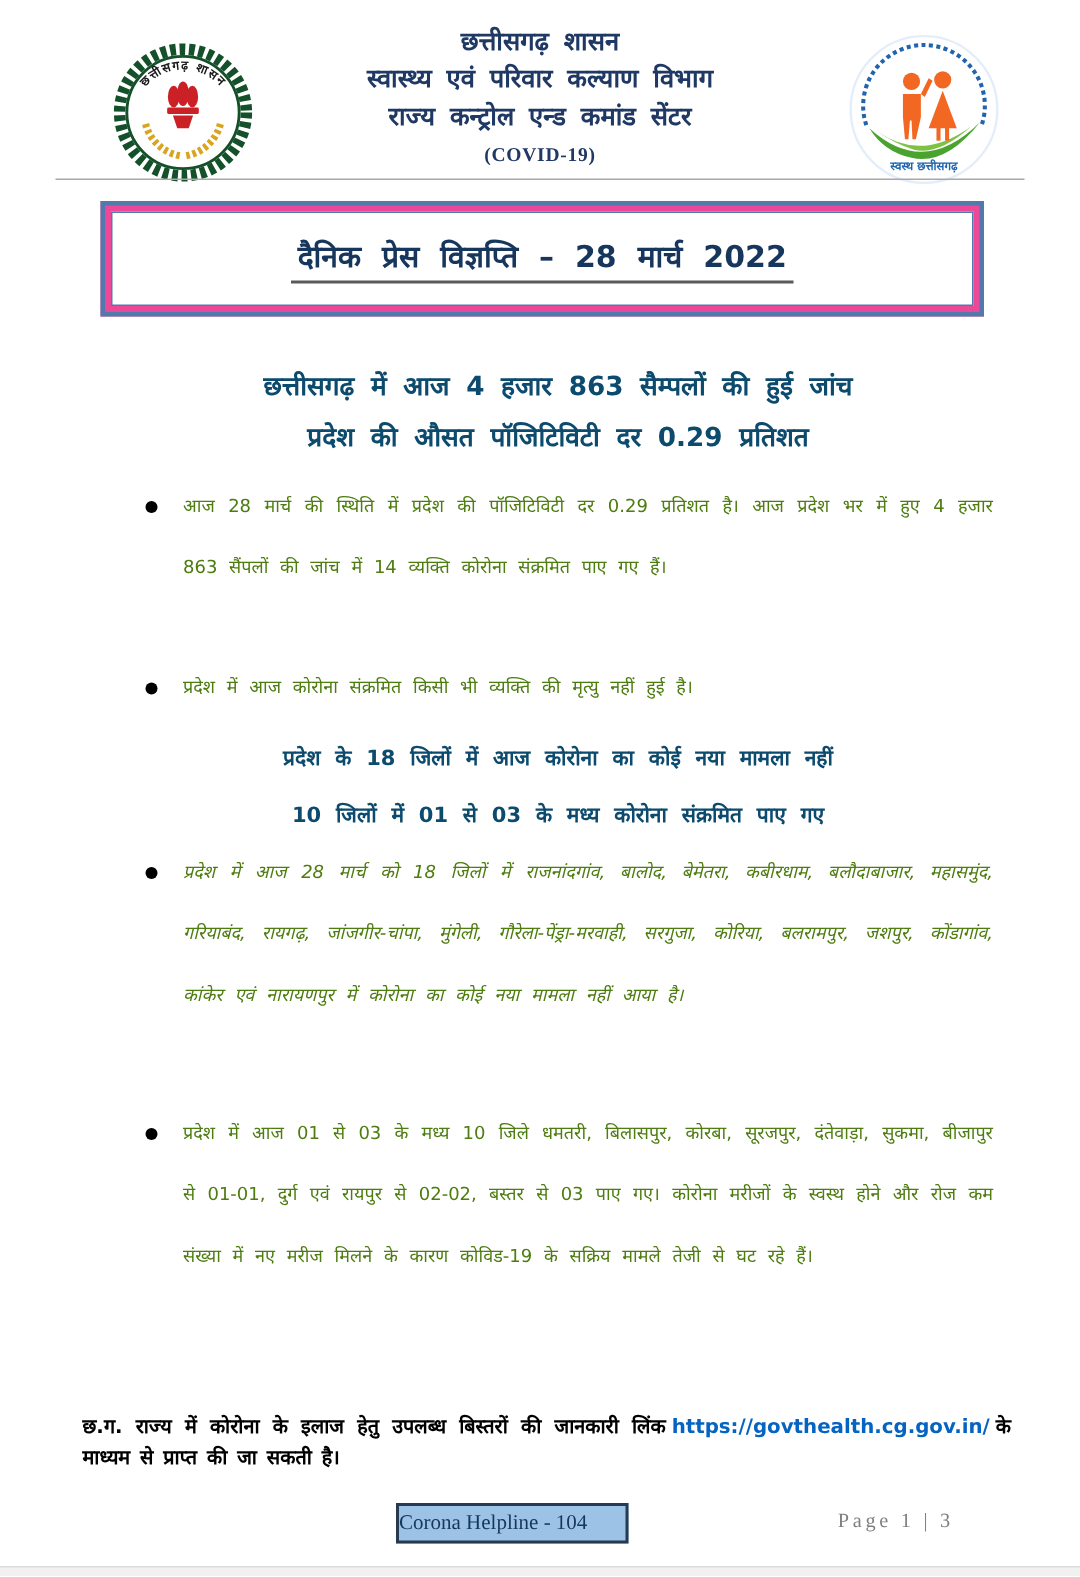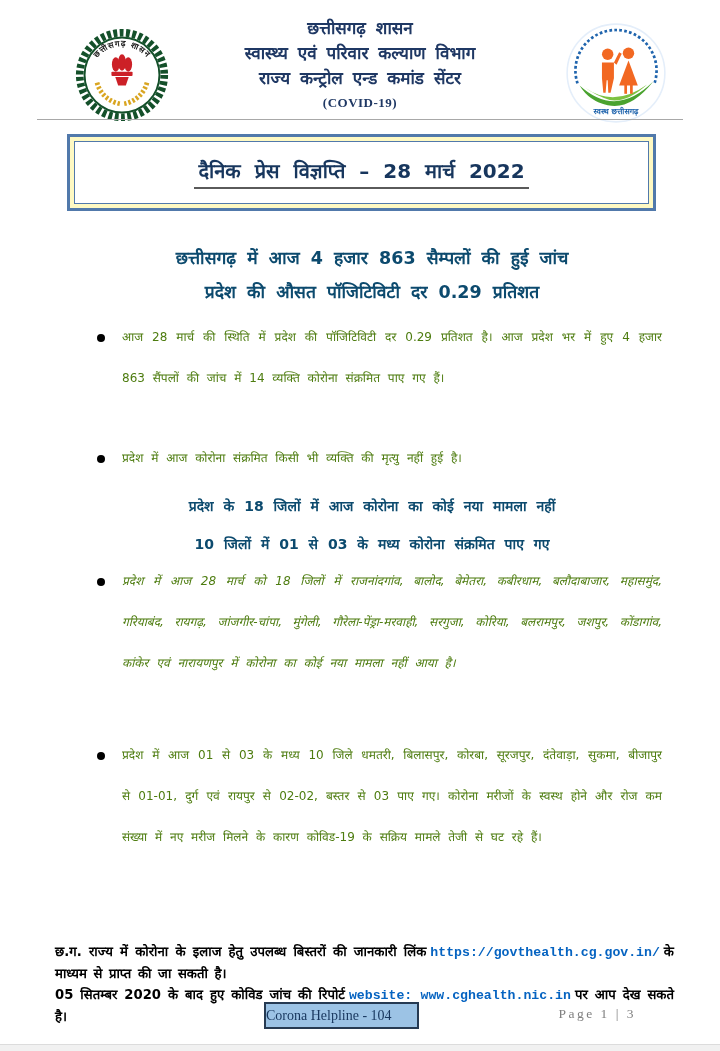--- a/index.html
+++ b/index.html
@@ -19,21 +19,21 @@
   .org-block {
     position:absolute; top:16px; left:185px; width:350px;
     text-align:center; color:#1F3864; font-weight:bold;
   }
   .org-block .org-line { font-size:17px; line-height:25px; word-spacing:4px; }
   .org-block .covid-line { font-size:13px; line-height:24px; font-family:"Liberation Serif", serif; letter-spacing:.5px; }
   .header-rule { position:absolute; top:119px; left:37px; right:37px; height:1px; background:#a8a8a8; }
   
   .title-box {
     position:absolute; top:134px; left:67px; right:64px; height:77px;
-    border:3px solid #5179ab; background:#fef9c3; padding:4px;
+    border:3px solid #5179ab; background:#ec4899; padding:4px;
   }
   .title-box-inner {
     width:100%; height:100%; background:#ffffff; border:1px solid #5179ab;
     display:flex; align-items:center; justify-content:center;
   }
   .title-text {
     font-size:20px; font-weight:bold; color:#17365D;
     word-spacing:7px; padding:0 4px 3px 4px;
     border-bottom:2px solid #5a5a5a;
   }
@@ -54,21 +54,21 @@
     margin-left:25px; font-size:12px; line-height:41px;
     text-align:justify; word-spacing:4px; color:#4d7c0f;
   }
   .b1 { top:317px; } .b2 { top:438px; } .b3 { top:561px;font-style:italic; } .b4 { top:735px; }
   
   .footer-notes {
     position:absolute; top:941px; left:55px; right:46px;
     font-size:13.2px; font-weight:bold; line-height:21px; color:#000;
   }
   .footer-notes p { text-align:justify; word-spacing:2px; }
-  .footer-notes a { color:#0563C1; text-decoration:none; margin:0 4px; word-spacing:0;font-family:Liberation Mono, monospace; }
+  .footer-notes a { color:#0563C1; text-decoration:none; margin:0 4px; word-spacing:0; }
   
   .helpline-box {
     position:absolute; top:1002px; left:264px; width:155px; height:27px;
     background:#9CC3E5; border:2px solid #263a52;
     display:flex; align-items:center; justify-content:flex-start;
     font-family:"Liberation Serif", serif; font-size:14px; color:#17365D;
   }
   .page-number {
     position:absolute; top:1006px; right:84px;
     font-family:"Liberation Serif", serif; font-size:13.5px;
@@ -169,23 +169,20 @@
 
   <div class="bullet b4">
     <span class="dot"></span>
     <p class="btext">प्रदेश में आज 01 से 03 के मध्य 10 जिले धमतरी, बिलासपुर, कोरबा, सूरजपुर, दंतेवाड़ा, सुकमा, बीजापुर से 01-01, दुर्ग एवं रायपुर से 02-02, बस्तर से 03 पाए गए। कोरोना मरीजों के स्वस्थ होने और रोज कम संख्या में नए मरीज मिलने के कारण कोविड-19 के सक्रिय मामले तेजी से घट रहे हैं।</p>
   </div>
 
   <div class="footer-notes">
     <p>
       <span>छ.ग. राज्य में कोरोना के इलाज हेतु उपलब्ध बिस्तरों की जानकारी लिंक</span><a href="#">https://govthealth.cg.gov.in/</a><span>के माध्यम से प्राप्त की जा सकती है।</span>
     </p>
-    <p>
-      <span>05 सितम्बर 2020 के बाद हुए कोविड जांच की रिपोर्ट</span><a href="#">website: www.cghealth.nic.in</a><span>पर आप देख सकते है।</span>
-    </p>
   </div>
 
   <div class="helpline-box">
     <span>Corona Helpline - 104</span>
   </div>
 
   <div class="page-number">Page 1 | 3</div>
 
   <div class="bottom-strip"></div>
 

